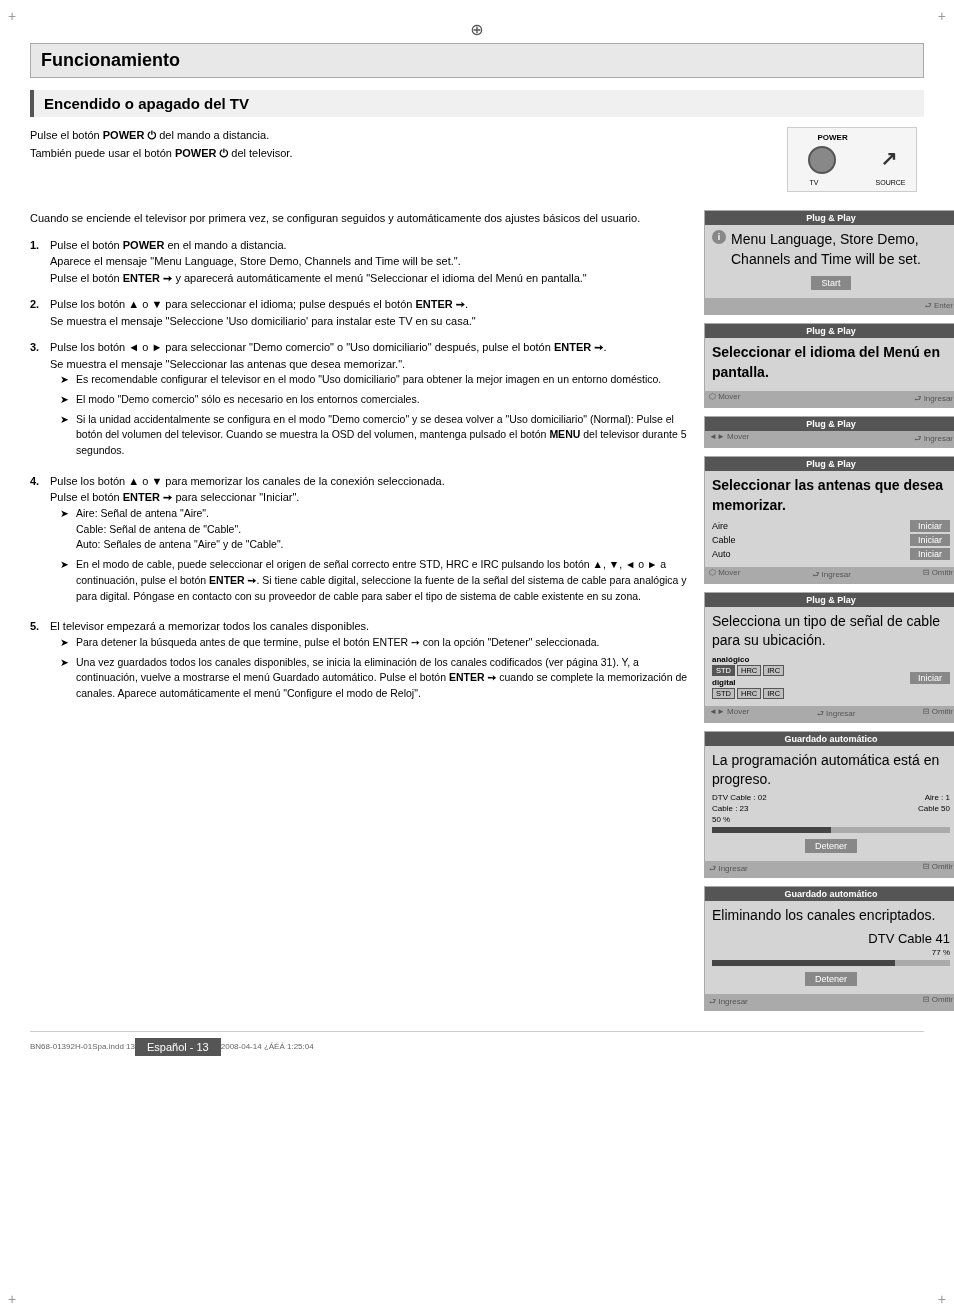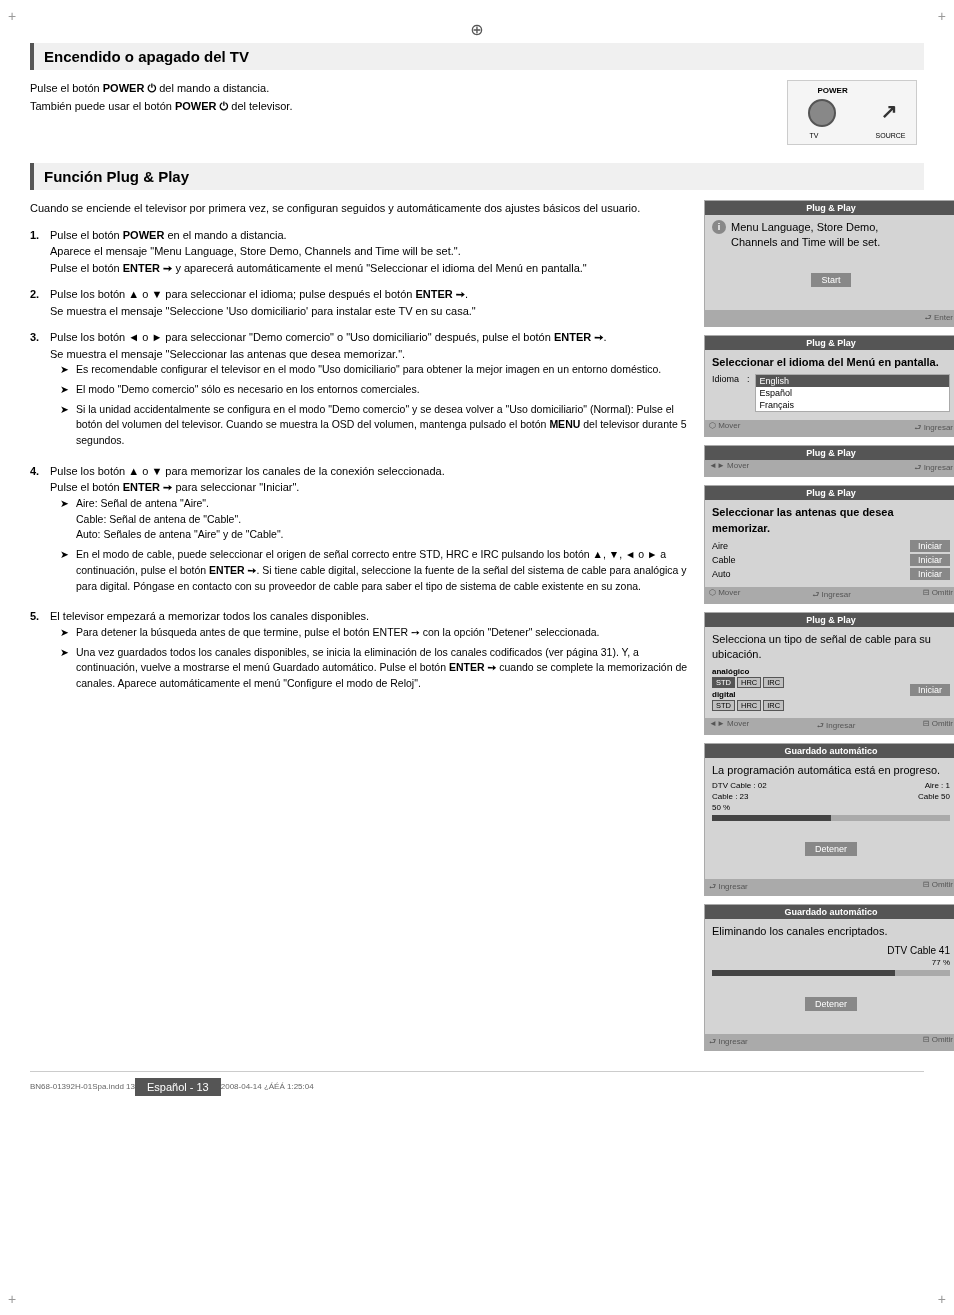--- a/index.html
+++ b/index.html
@@ -147,28 +147,28 @@
       border-radius: 50%;
       background: #888;
       color: #fff;
       display: flex;
       align-items: center;
       justify-content: center;
       font-size: 9px;
       font-weight: bold;
       flex-shrink: 0;
     }
-    .ui-text { font-size: 11px; line-height: 1.4; }
+    .ui-text { font-size: 14px; line-height: 1.4; }
     .ui-btn {
       background: #888;
       color: #fff;
       padding: 2px 10px;
       font-size: 9px;
       display: inline-block;
-      margin: 18px auto;
+      margin: 3px auto;
     }
     .ui-btn-center { text-align: center; }
     .ui-footer {
       background: #aaa;
       color: #555;
       text-align: right;
       padding: 1px 4px;
       font-size: 8px;
     }
     
@@ -297,20 +297,23 @@
 </head>
 <body>
 
 <div class="page">
 
   <span class="corner-mark corner-tl">+</span>
   <span class="corner-mark corner-tr">+</span>
 
   <div class="top-center-icon">⊕</div>
 
+  <div class="section-header">
+    <span>Funcionamiento</span>
+  </div>
 
   <div class="encendido-section">
     <div class="subsection-header">
       <span>Encendido o apagado del TV</span>
     </div>
     <div class="encendido-content">
       <div class="encendido-text">
         Pulse el botón <b>POWER ⏻</b> del mando a distancia.<br>
         También puede usar el botón <b>POWER ⏻</b> del televisor.
       </div>
@@ -321,23 +324,20 @@
           <div class="power-btn"></div>
           <span style="position:absolute;right:18px;top:18px;font-size:20px;font-weight:bold;color:#333;">↗</span>
           <span style="position:absolute;left:22px;bottom:5px;font-size:7px;">TV</span>
           <span style="position:absolute;right:10px;bottom:5px;font-size:7px;">SOURCE</span>
         </div>
       </div>
     </div>
   </div>
 
   <div>
-    <div class="subsection-header">
-      <span>Función Plug &amp; Play</span>
-    </div>
 
     <div class="main-layout">
 
       <div class="left-col">
         <p class="intro-text">Cuando se enciende el televisor por primera vez, se configuran seguidos y automáticamente dos ajustes básicos del usuario.</p>
 
         <div class="step">
           <span class="step-num">1.</span>
           <div class="step-content">
             Pulse el botón <b>POWER</b> en el mando a distancia.<br>
@@ -422,29 +422,20 @@
               <span class="ui-btn">Start</span>
             </div>
           </div>
           <div class="ui-footer">⮐ Enter</div>
         </div>
 
         <div class="ui-screen">
           <div class="ui-screen-title">Plug &amp; Play</div>
           <div class="ui-screen-body">
             <div class="ui-text" style="margin-bottom:4px;font-weight:bold;">Seleccionar el idioma del Menú en pantalla.</div>
-            <div style="display:flex;gap:5px;align-items:flex-start;">
-              <span style="font-size:9px;min-width:30px;">Idioma</span>
-              <span style="font-size:9px;">:</span>
-              <div class="lang-box" style="flex:1;">
-                <div class="lang-option selected">English</div>
-                <div class="lang-option">Español</div>
-                <div class="lang-option">Français</div>
-              </div>
-            </div>
           </div>
           <div class="ui-footer" style="display:flex;justify-content:space-between;">
             <span>⬡ Mover</span>
             <span>⮐ Ingresar</span>
           </div>
         </div>
 
         <div class="ui-screen">
           <div class="ui-screen-title">Plug &amp; Play</div>
           <div class="ui-footer" style="display:flex;justify-content:space-between;">
@@ -535,21 +526,21 @@
           <div class="ui-footer" style="display:flex;justify-content:space-between;">
             <span>⮐ Ingresar</span>
             <span>⊟ Omitir</span>
           </div>
         </div>
 
         <div class="ui-screen">
           <div class="ui-screen-title">Guardado automático</div>
           <div class="ui-screen-body">
             <div class="ui-text" style="margin-bottom:5px;">Eliminando los canales encriptados.</div>
-            <div style="font-size:10px;text-align:right;margin-bottom:2px;">DTV Cable  41</div>
+            <div style="font-size:13px;text-align:right;margin-bottom:2px;">DTV Cable  41</div>
             <div style="font-size:8px;text-align:right;margin-bottom:2px;">77  %</div>
             <div class="progress-bar-outer">
               <div class="progress-bar-inner" style="width:77%;"></div>
             </div>
             <div class="ui-btn-center" style="margin-top:3px;">
               <span class="ui-btn">Detener</span>
             </div>
           </div>
           <div class="ui-footer" style="display:flex;justify-content:space-between;">
             <span>⮐ Ingresar</span>

